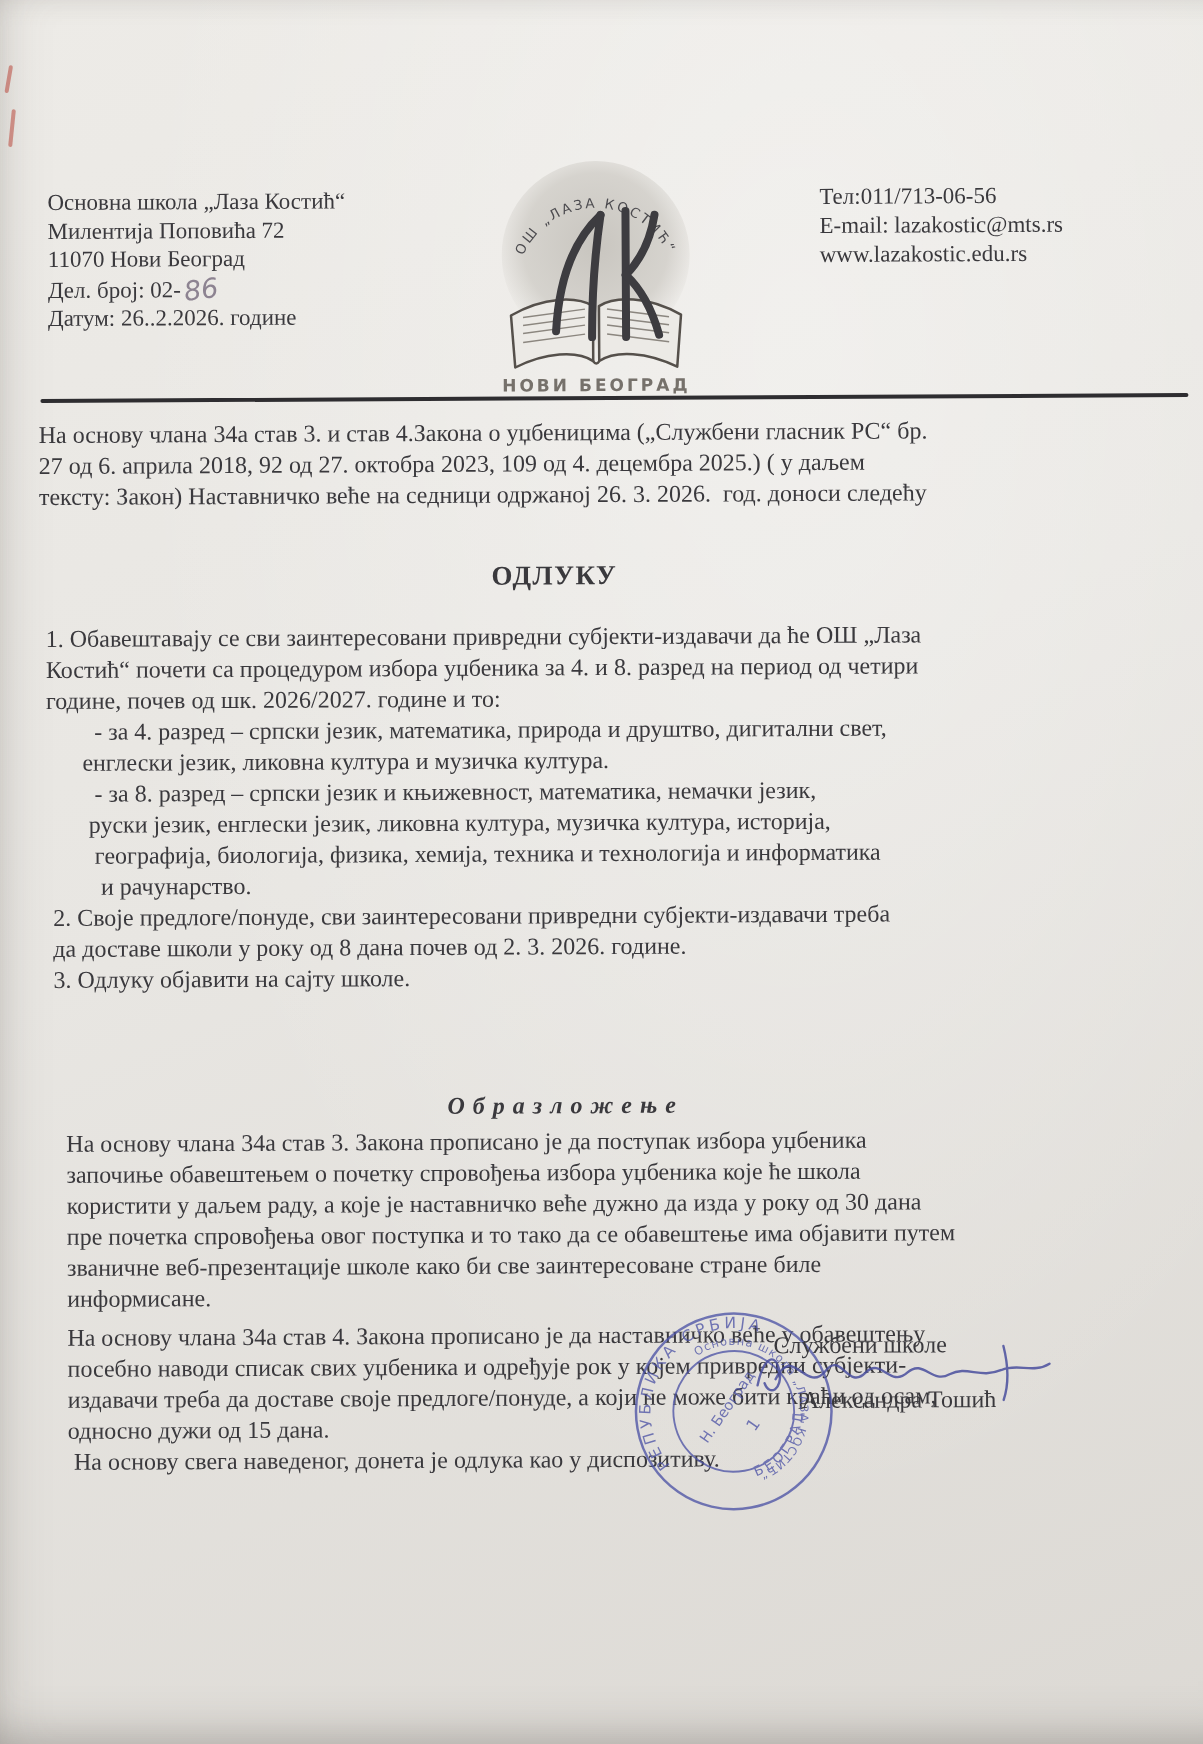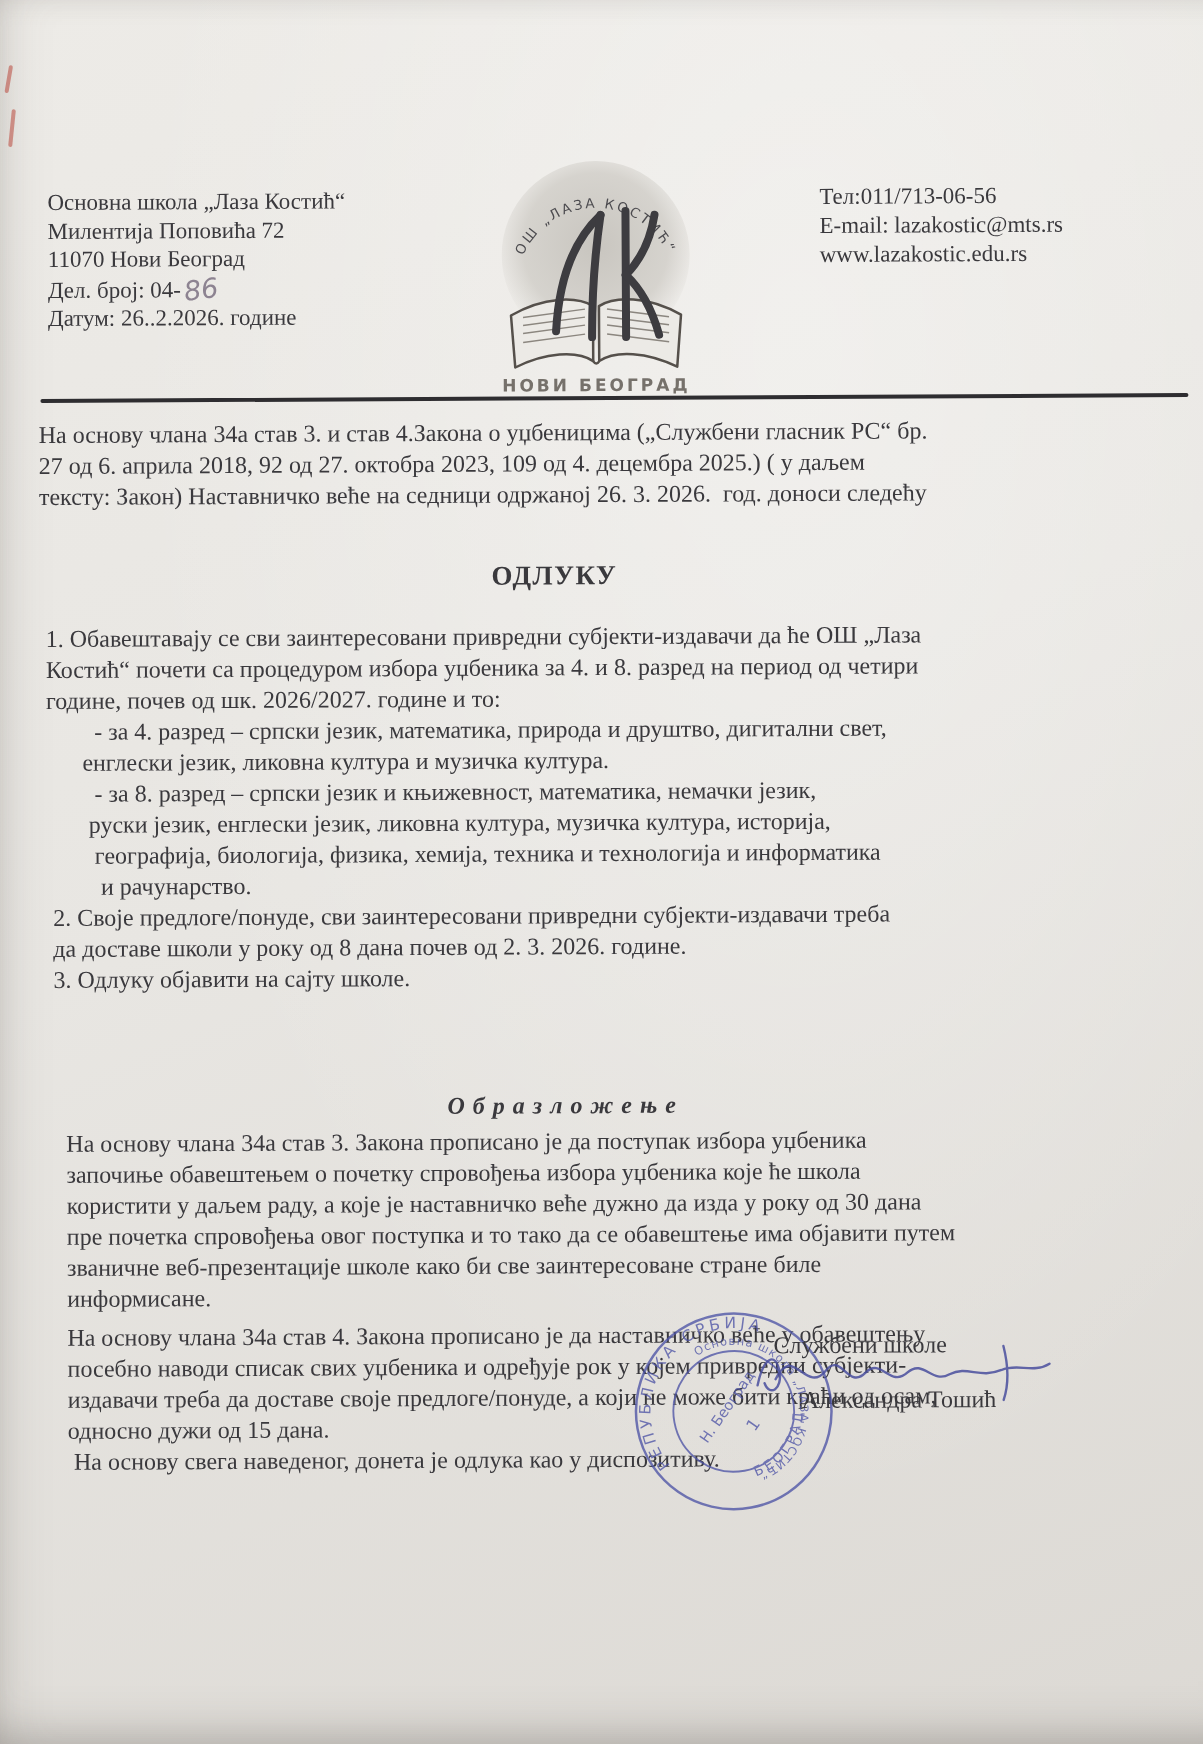--- a/index.html
+++ b/index.html
@@ -46,21 +46,21 @@
 <div class="page">
   <div class="doc">
 
     <div class="red-mark mark1"></div>
     <div class="red-mark mark2"></div>
 
     <div class="abs sender">
       <div>Основна школа „Лаза Костић“</div>
       <div>Милентија Поповића 72</div>
       <div>11070 Нови Београд</div>
-      <div><span>Дел. број: 04-</span><span class="hand">86</span></div>
+      <div><span>Дел. број: 02-</span><span class="hand">86</span></div>
       <div>Датум: 26..2.2026. године</div>
     </div>
 
     <div class="abs logo">
       <svg width="216" height="248" viewBox="0 0 216 248">
         <defs>
           <radialGradient id="halo" cx="50%" cy="45%" r="55%">
             <stop offset="0%" stop-color="#c8c5bf"></stop>
             <stop offset="70%" stop-color="#cdcac4" stop-opacity=".75"></stop>
             <stop offset="100%" stop-color="#cdcac4" stop-opacity="0"></stop>

